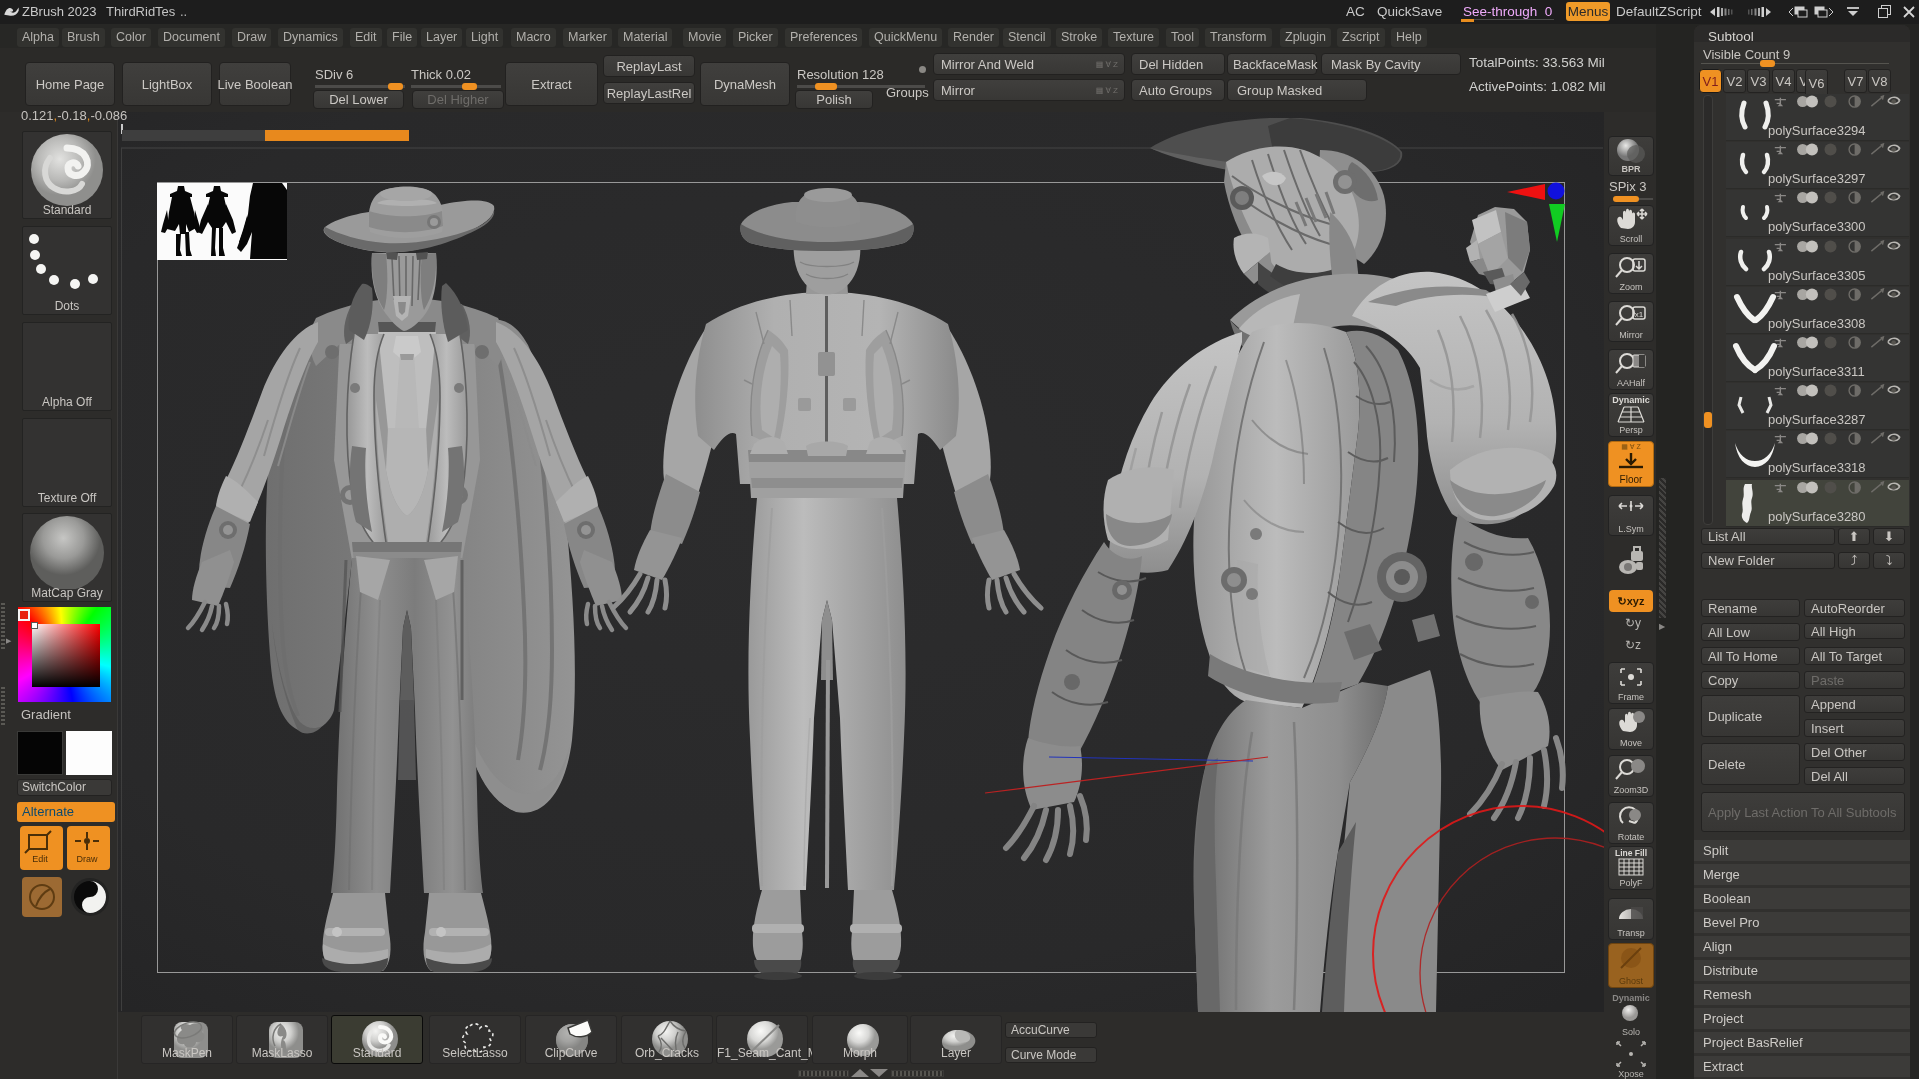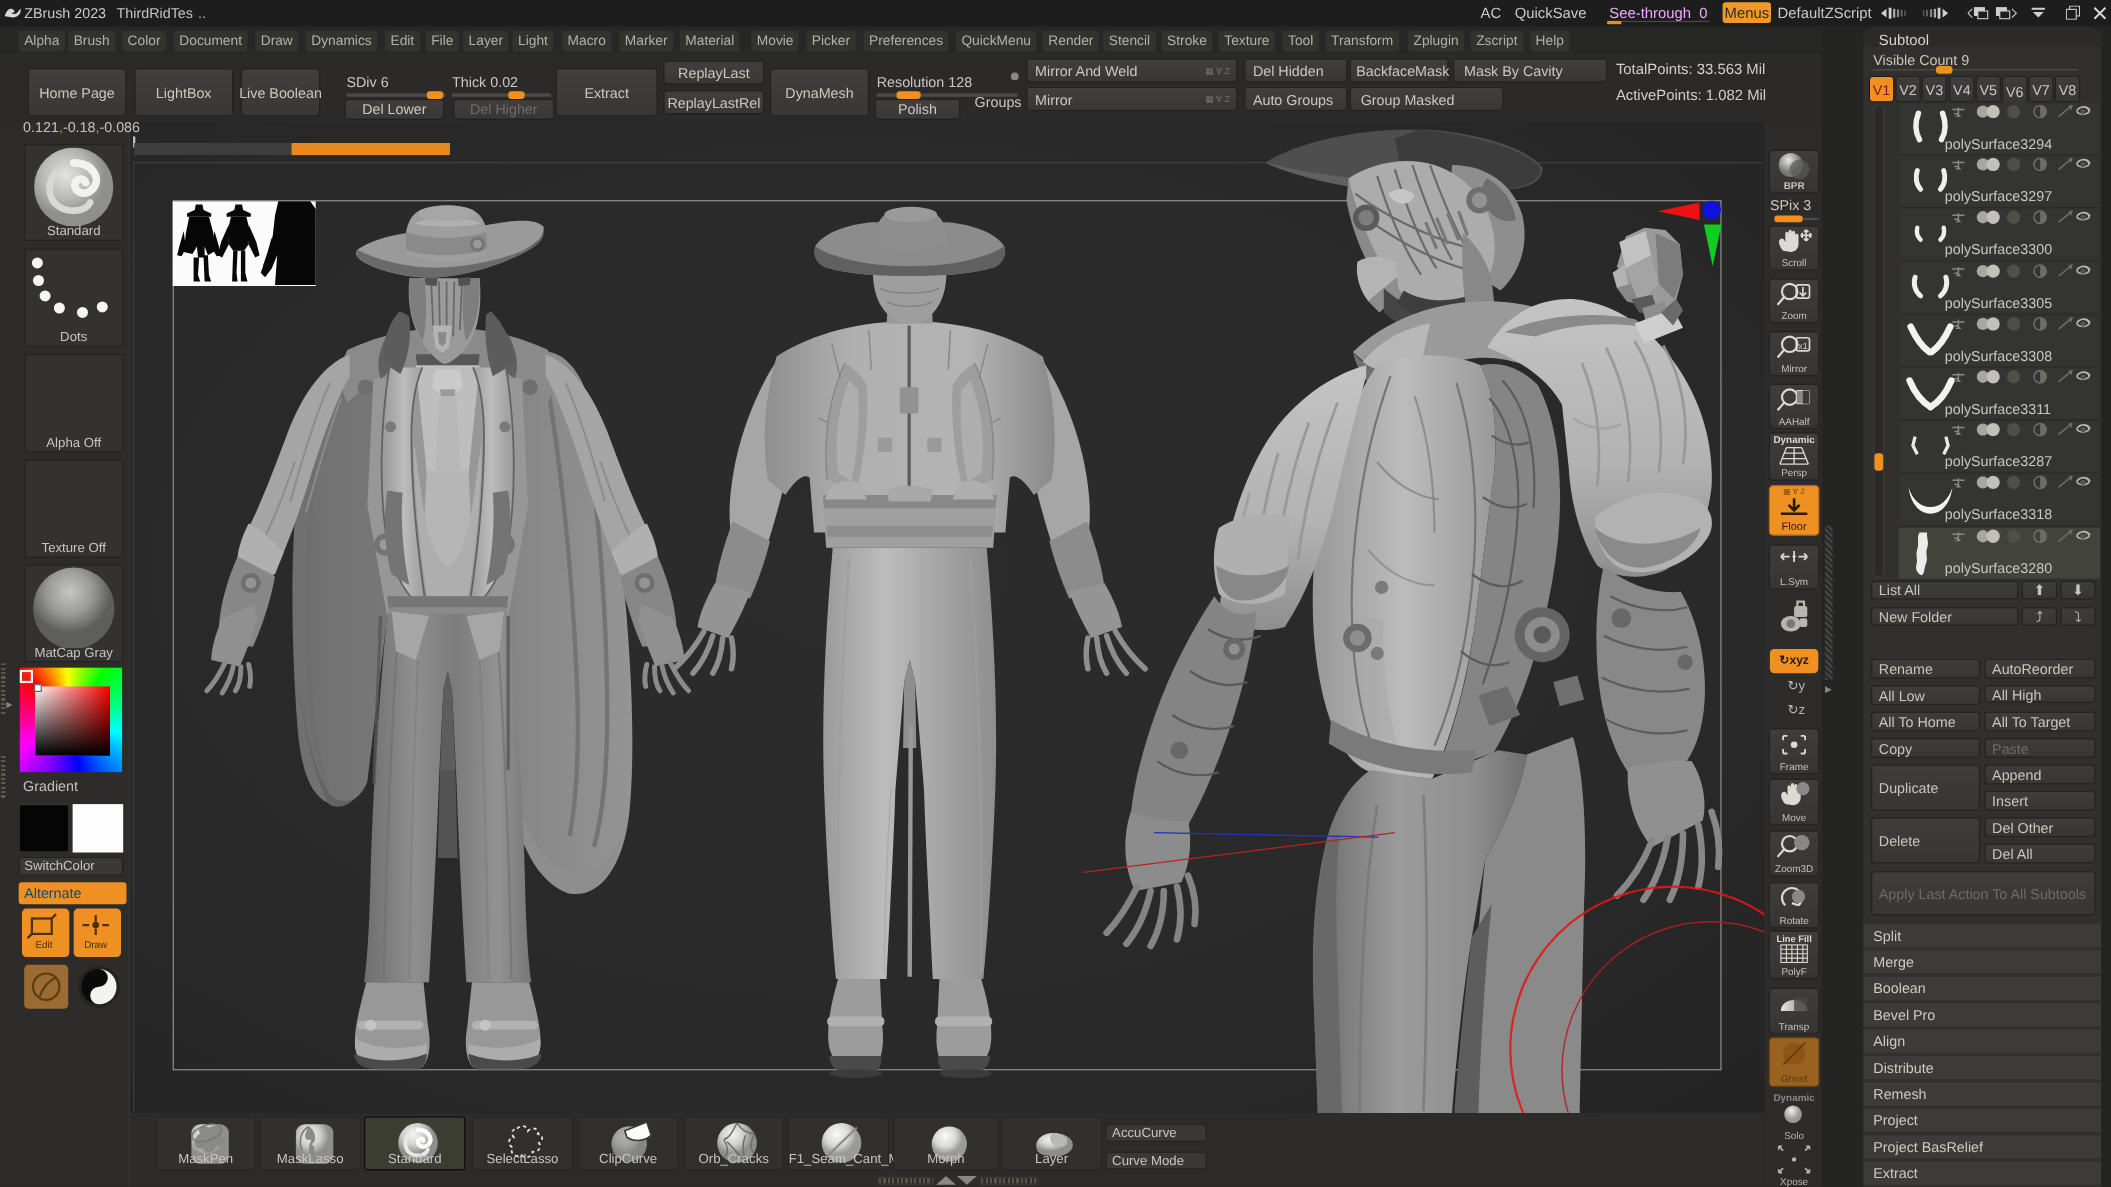--- a/index.html
+++ b/index.html
@@ -910,21 +910,21 @@
       <div class="abs" style="left:0;top:0;width:216px;height:17px;background:#2b2a29;border-radius:8px 8px 0 0"></div>
       <div class="abs" style="left:14px;top:4px;color:#d6d4d0;font-size:13.5px">Subtool</div>
       <div class="abs" style="left:9px;top:22px;color:#c9c6c2;font-size:13px">Visible Count 9</div>
       <div class="abs" style="left:7px;top:38px;width:188px;height:1px;background:#55544f"></div>
       <div class="abs" style="left:66px;top:35px;width:15px;height:7px;border-radius:3px;background:#ef9122"></div>
       <div class="abs" style="left:5px;top:44px;width:23px;height:24px;background:#ef9122;border:1px solid #1a1a1a;border-radius:4px;color:#7f1d1d;font-size:13px;text-align:center;line-height:23px">V1</div>
       <div class="stbtn" style="left:29px;top:44px;width:23px;height:24px;padding:0;justify-content:center">V2</div>
       <div class="stbtn" style="left:53px;top:44px;width:23px;height:24px;padding:0;justify-content:center">V3</div>
       <div class="stbtn" style="left:78px;top:44px;width:23px;height:24px;padding:0;justify-content:center">V4</div>
       <div class="stbtn" style="left:102px;top:44px;width:23px;height:24px;padding:0;justify-content:center">V5</div>
-      <div class="stbtn" style="left:126px;top:44px;width:23px;height:28px;padding:0;justify-content:center">V6</div>
+      <div class="stbtn" style="left:111px;top:44px;width:23px;height:28px;padding:0;justify-content:center">V6</div>
       <div class="stbtn" style="left:150px;top:44px;width:23px;height:24px;padding:0;justify-content:center">V7</div>
       <div class="stbtn" style="left:174px;top:44px;width:23px;height:24px;padding:0;justify-content:center">V8</div>
       <div class="abs" style="left:9px;top:70px;width:10px;height:430px;background:#2b2a29;border:1px solid #3e3d3b;border-radius:4px"></div>
       <div class="abs" style="left:10px;top:387px;width:8px;height:16px;background:#ef9122;border-radius:3px"></div>
 <div id="strows">
       <div class="srow" style="top:69px;">
         <svg class="ricons" width="130" height="13" viewBox="0 0 138 14">
               <g>
                 <path d="M2 5 L14 5 M8 3 L8 9 L4 9" stroke="#8a8886" stroke-width="1.5" fill="none"></path>
                 <path d="M8 9 L5 12 L11 12 Z" fill="#8a8886"></path>

